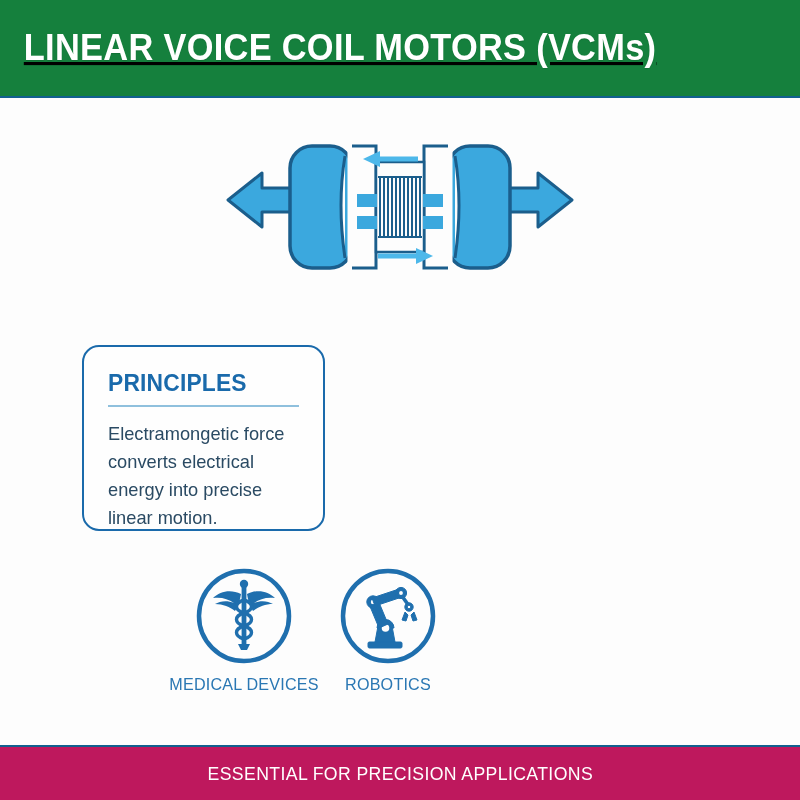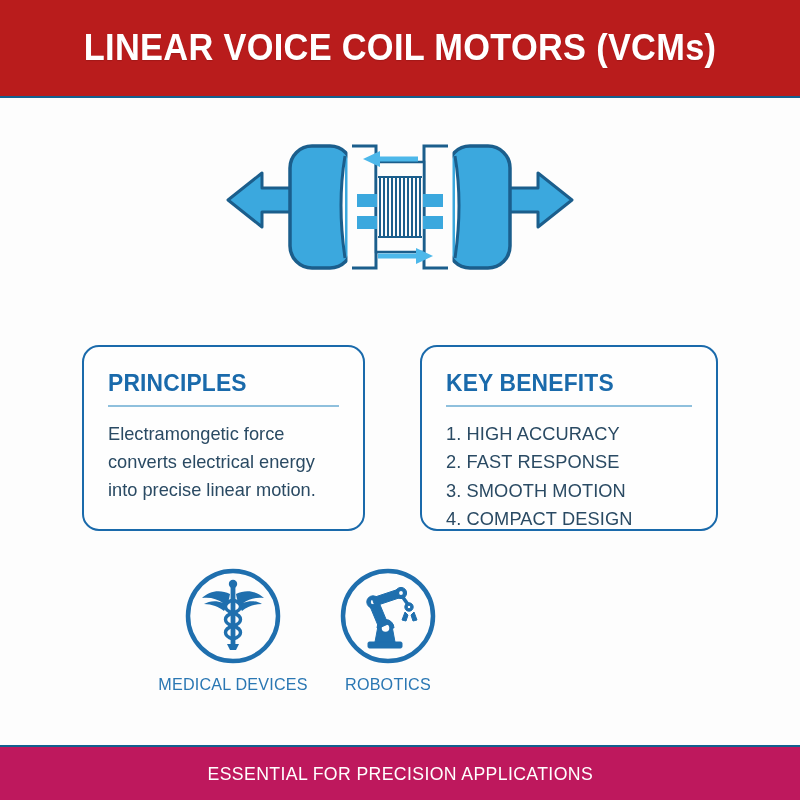--- a/index.html
+++ b/index.html
@@ -16,25 +16,26 @@
     overflow: hidden;
   }
 
   
   .header-band {
     position: absolute;
     left: 0;
     top: 0;
     width: 800px;
     height: 96px;
-    background: #b91c1c;
+    background: #15803d;
     border-bottom: 2px solid #12608f;
     display: flex;
     align-items: center;
-    justify-content: center;
+    justify-content: flex-start;
+    text-decoration: underline;
   }
   .header-title {
     color: #ffffff;
     font-size: 37px;
     font-weight: bold;
     letter-spacing: 0.3px;
     transform: scaleX(0.93);
     white-space: nowrap;
     text-shadow: 0 1px 1px rgba(0,0,0,0.12);
   }
@@ -50,21 +51,21 @@
 
   
   .card {
     position: absolute;
     box-sizing: border-box;
     background: #fefefe;
     border: 2px solid #1a6aab;
     border-radius: 17px;
     padding: 22px 24px 20px 24px;
   }
-  .card-principles { left: 82px;  top: 345px; width: 283px; height: 186px; }
+  .card-principles { left: 82px;  top: 345px; width: 243px; height: 186px; }
   .card-benefits   { left: 420px; top: 345px; width: 298px; height: 186px; }
 
   .card-title {
     color: #1a6aab;
     font-size: 24px;
     font-weight: bold;
     letter-spacing: 0.2px;
     transform: scaleX(0.95);
     transform-origin: left center;
     margin: 0 0 8px 0;
@@ -103,21 +104,21 @@
     top: 566px;
     width: 520px;
     height: 150px;
   }
   .app {
     position: absolute;
     top: 0;
     width: 160px;
     text-align: center;
   }
-  .app-1 { left: 3px; }
+  .app-1 { left: 14px; }
   .app-2 { left: 158px; }
   .app-3 { left: 340px; }
   .app-circle {
     width: 100px;
     height: 100px;
     margin: 0 auto;
     display: block;
   }
   .app-label {
     margin-top: 9px;
@@ -226,30 +227,20 @@
       </g>
     </svg>
   </div>
 
   <div class="card card-principles">
     <div class="card-title">PRINCIPLES</div>
     <div class="card-rule"></div>
     <div class="card-body">Electramongetic force converts electrical energy into precise linear motion.</div>
   </div>
 
-  <div class="card card-benefits">
-    <div class="card-title">KEY BENEFITS</div>
-    <div class="card-rule"></div>
-    <ul class="benefit-list">
-      <li>1. HIGH ACCURACY</li>
-      <li>2. FAST RESPONSE</li>
-      <li>3. SMOOTH MOTION</li>
-      <li>4. COMPACT DESIGN</li>
-    </ul>
-  </div>
 
   <div class="apps">
 
     <div class="app app-1">
       <svg class="app-circle" viewBox="0 0 100 100">
         <circle cx="50" cy="50" r="45" fill="none" stroke="#1f6fae" stroke-width="4.5"></circle>
         <g fill="#1f6fae">
 
           <rect x="47.6" y="18" width="4.8" height="62" rx="2.2"></rect>
           <circle cx="50" cy="18" r="4.2"></circle>

